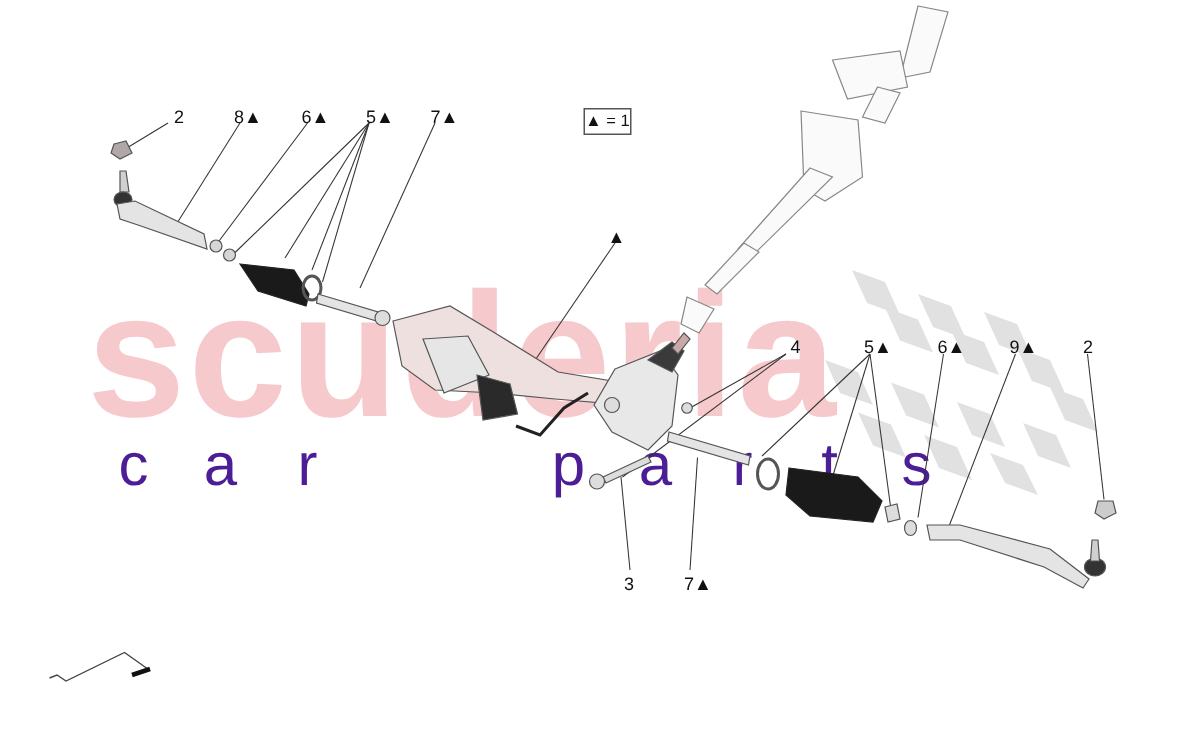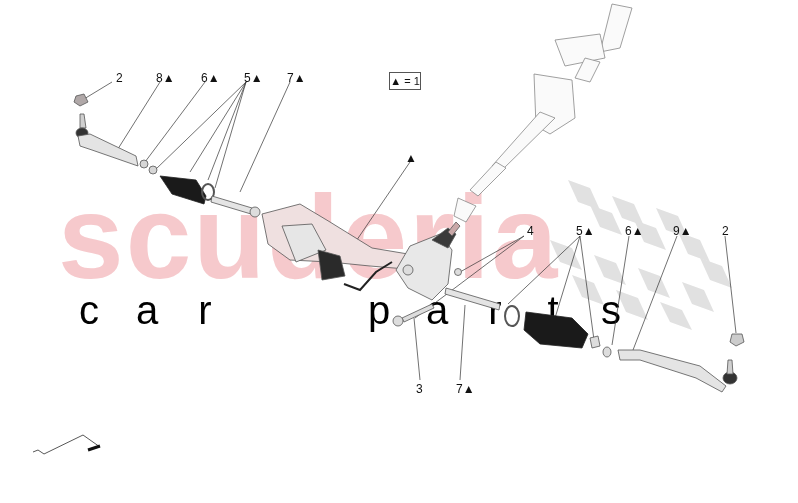--- a/index.html
+++ b/index.html
@@ -1,19 +1,19 @@
 <!DOCTYPE html>
 <html><head>
 <meta charset="utf-8">
 <style>
   html, body { margin:0; padding:0; background:#ffffff; }
   body { width:798px; height:503px; position:relative; overflow:hidden; font-family:"Liberation Sans", sans-serif; }
   .stage { position:absolute; left:0; top:0; width:798px; height:503px; }
   .wm-big { position:absolute; left:58px; top:178px; font-family:"Liberation Sans", sans-serif; font-weight:bold; font-size:118px; letter-spacing:2px; color:#f6c9cc; line-height:1; white-space:nowrap; }
-  .wm-small { position:absolute; left:60px; top:290px; font-family:"Liberation Sans", sans-serif; font-size:40px; color:#000000; letter-spacing:0; line-height:1; white-space:nowrap; }
+  .wm-small { position:absolute; left:60px; top:290px; font-family:"Liberation Sans", sans-serif; font-size:40px; color:#4c1d95; letter-spacing:0; line-height:1; white-space:nowrap; }
   .wm-small span { display:inline-block; width:58px; text-align:center; }
   svg.art { position:absolute; left:0; top:0; }
   .callout { position:absolute; font-size:12px; color:#111; line-height:1; white-space:nowrap; }
   .legend-box { position:absolute; left:389px; top:72px; width:30px; height:16px; border:1px solid #555; font-size:11px; line-height:16px; text-align:center; color:#111; background:#fff; }
 </style>
 </head>
 <body>
 
 <div class="stage">
 

